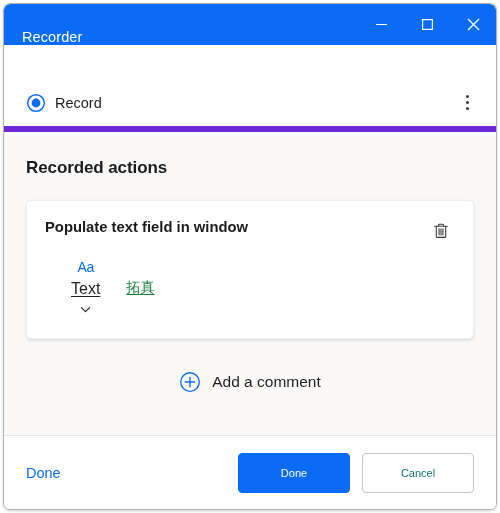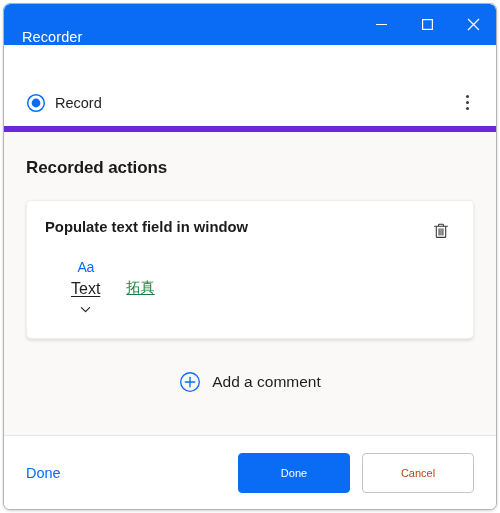--- a/index.html
+++ b/index.html
@@ -235,21 +235,21 @@
     text-align: center;
   }
   .btn-primary {
     background: #0a6cf5;
     color: #ffffff;
     border: 1px solid #0a6cf5;
     margin-right: 12px;
   }
   .btn-secondary {
     background: #ffffff;
-    color: #c2410c;
+    color: #0f766e;
     border: 1px solid #c4c4c4;
   }
 </style>
 </head>
 <body>
 
 <div class="window">
 
   <div class="titlebar">
     <div class="title-text">Recorder</div>

